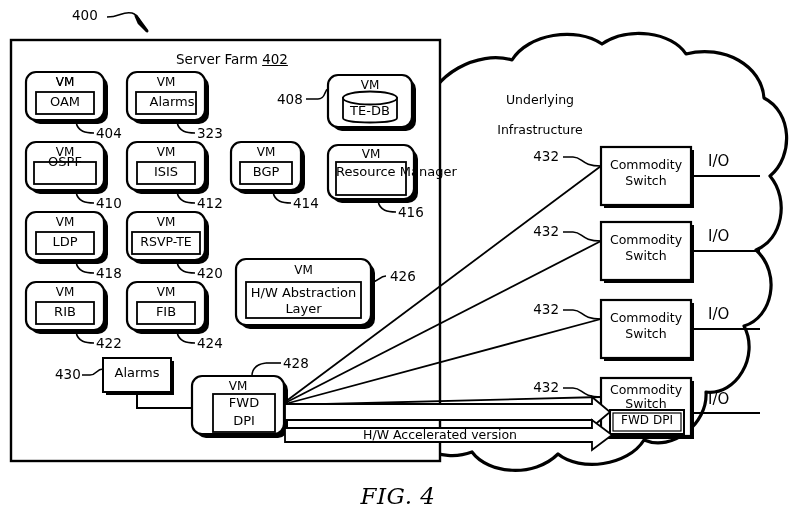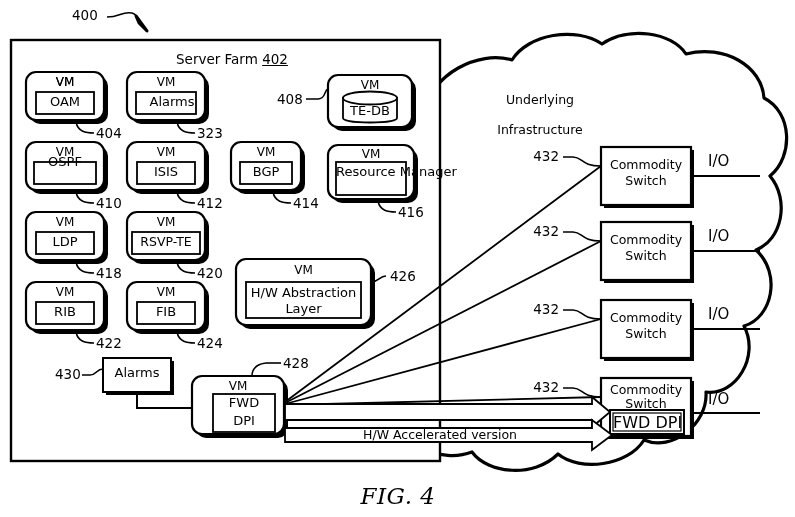--- a/index.html
+++ b/index.html
@@ -308,19 +308,19 @@
 
   <div class="txt swlabel" style="left:601px; top:311px; width:90px;">Commodity</div>
   <div class="txt swlabel" style="left:601px; top:327px; width:90px;">Switch</div>
   <div class="txt refnum" style="left:559px; top:302px; transform:translateX(-100%);">432</div>
   <div class="txt iolabel" style="left:708px; top:306px;">I/O</div>
 
   <div class="txt swlabel" style="left:601px; top:383px; width:90px;">Commodity</div>
   <div class="txt swlabel" style="left:601px; top:397px; width:90px;">Switch</div>
   <div class="txt refnum" style="left:559px; top:380px; transform:translateX(-100%);">432</div>
   <div class="txt iolabel" style="left:708px; top:391px;">I/O</div>
-  <div class="txt swlabel" style="left:613px; top:414px; width:68px; font-size:16px;">FWD DPI</div>
+  <div class="txt swlabel" style="left:613px; top:414px; width:68px; font-size:12px;">FWD DPI</div>
 
   <div class="txt accel ctr" style="left:300px; top:428px; width:280px;">H/W Accelerated version</div>
 
   <div class="txt figcap ctr" style="left:318px; top:484px; width:160px;">FIG. 4</div>
 
 </div>
 
 </body></html>

